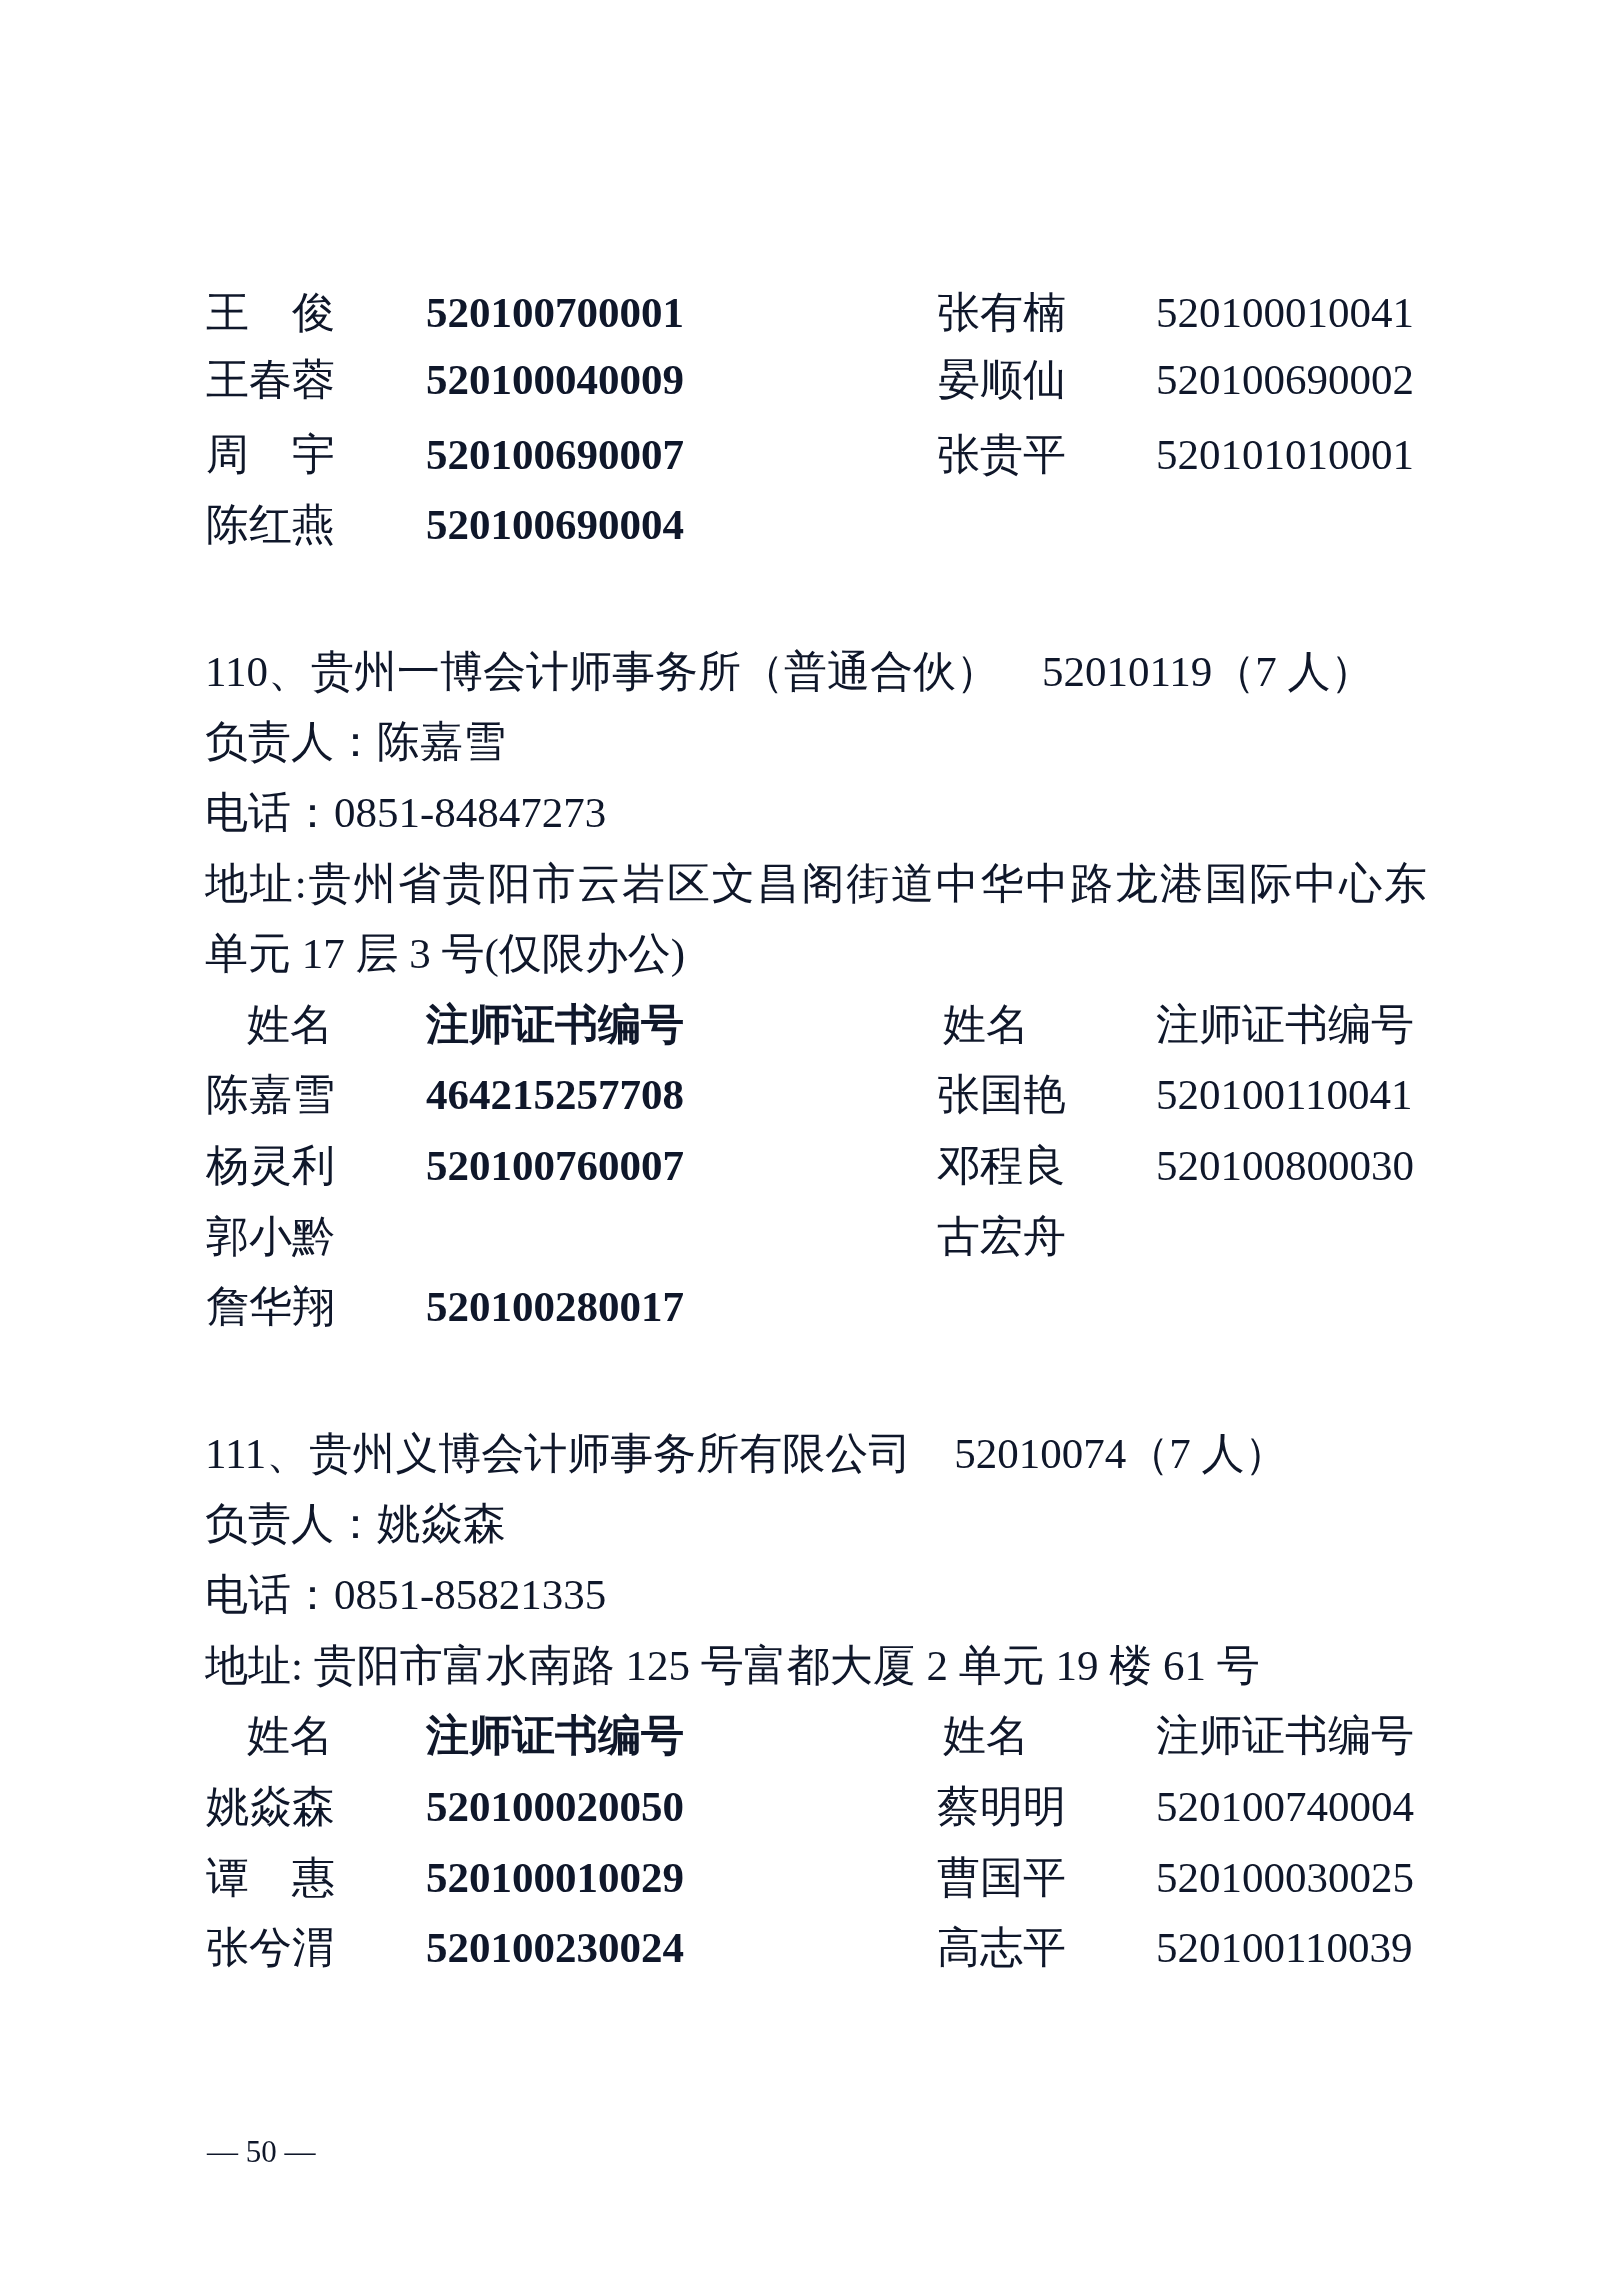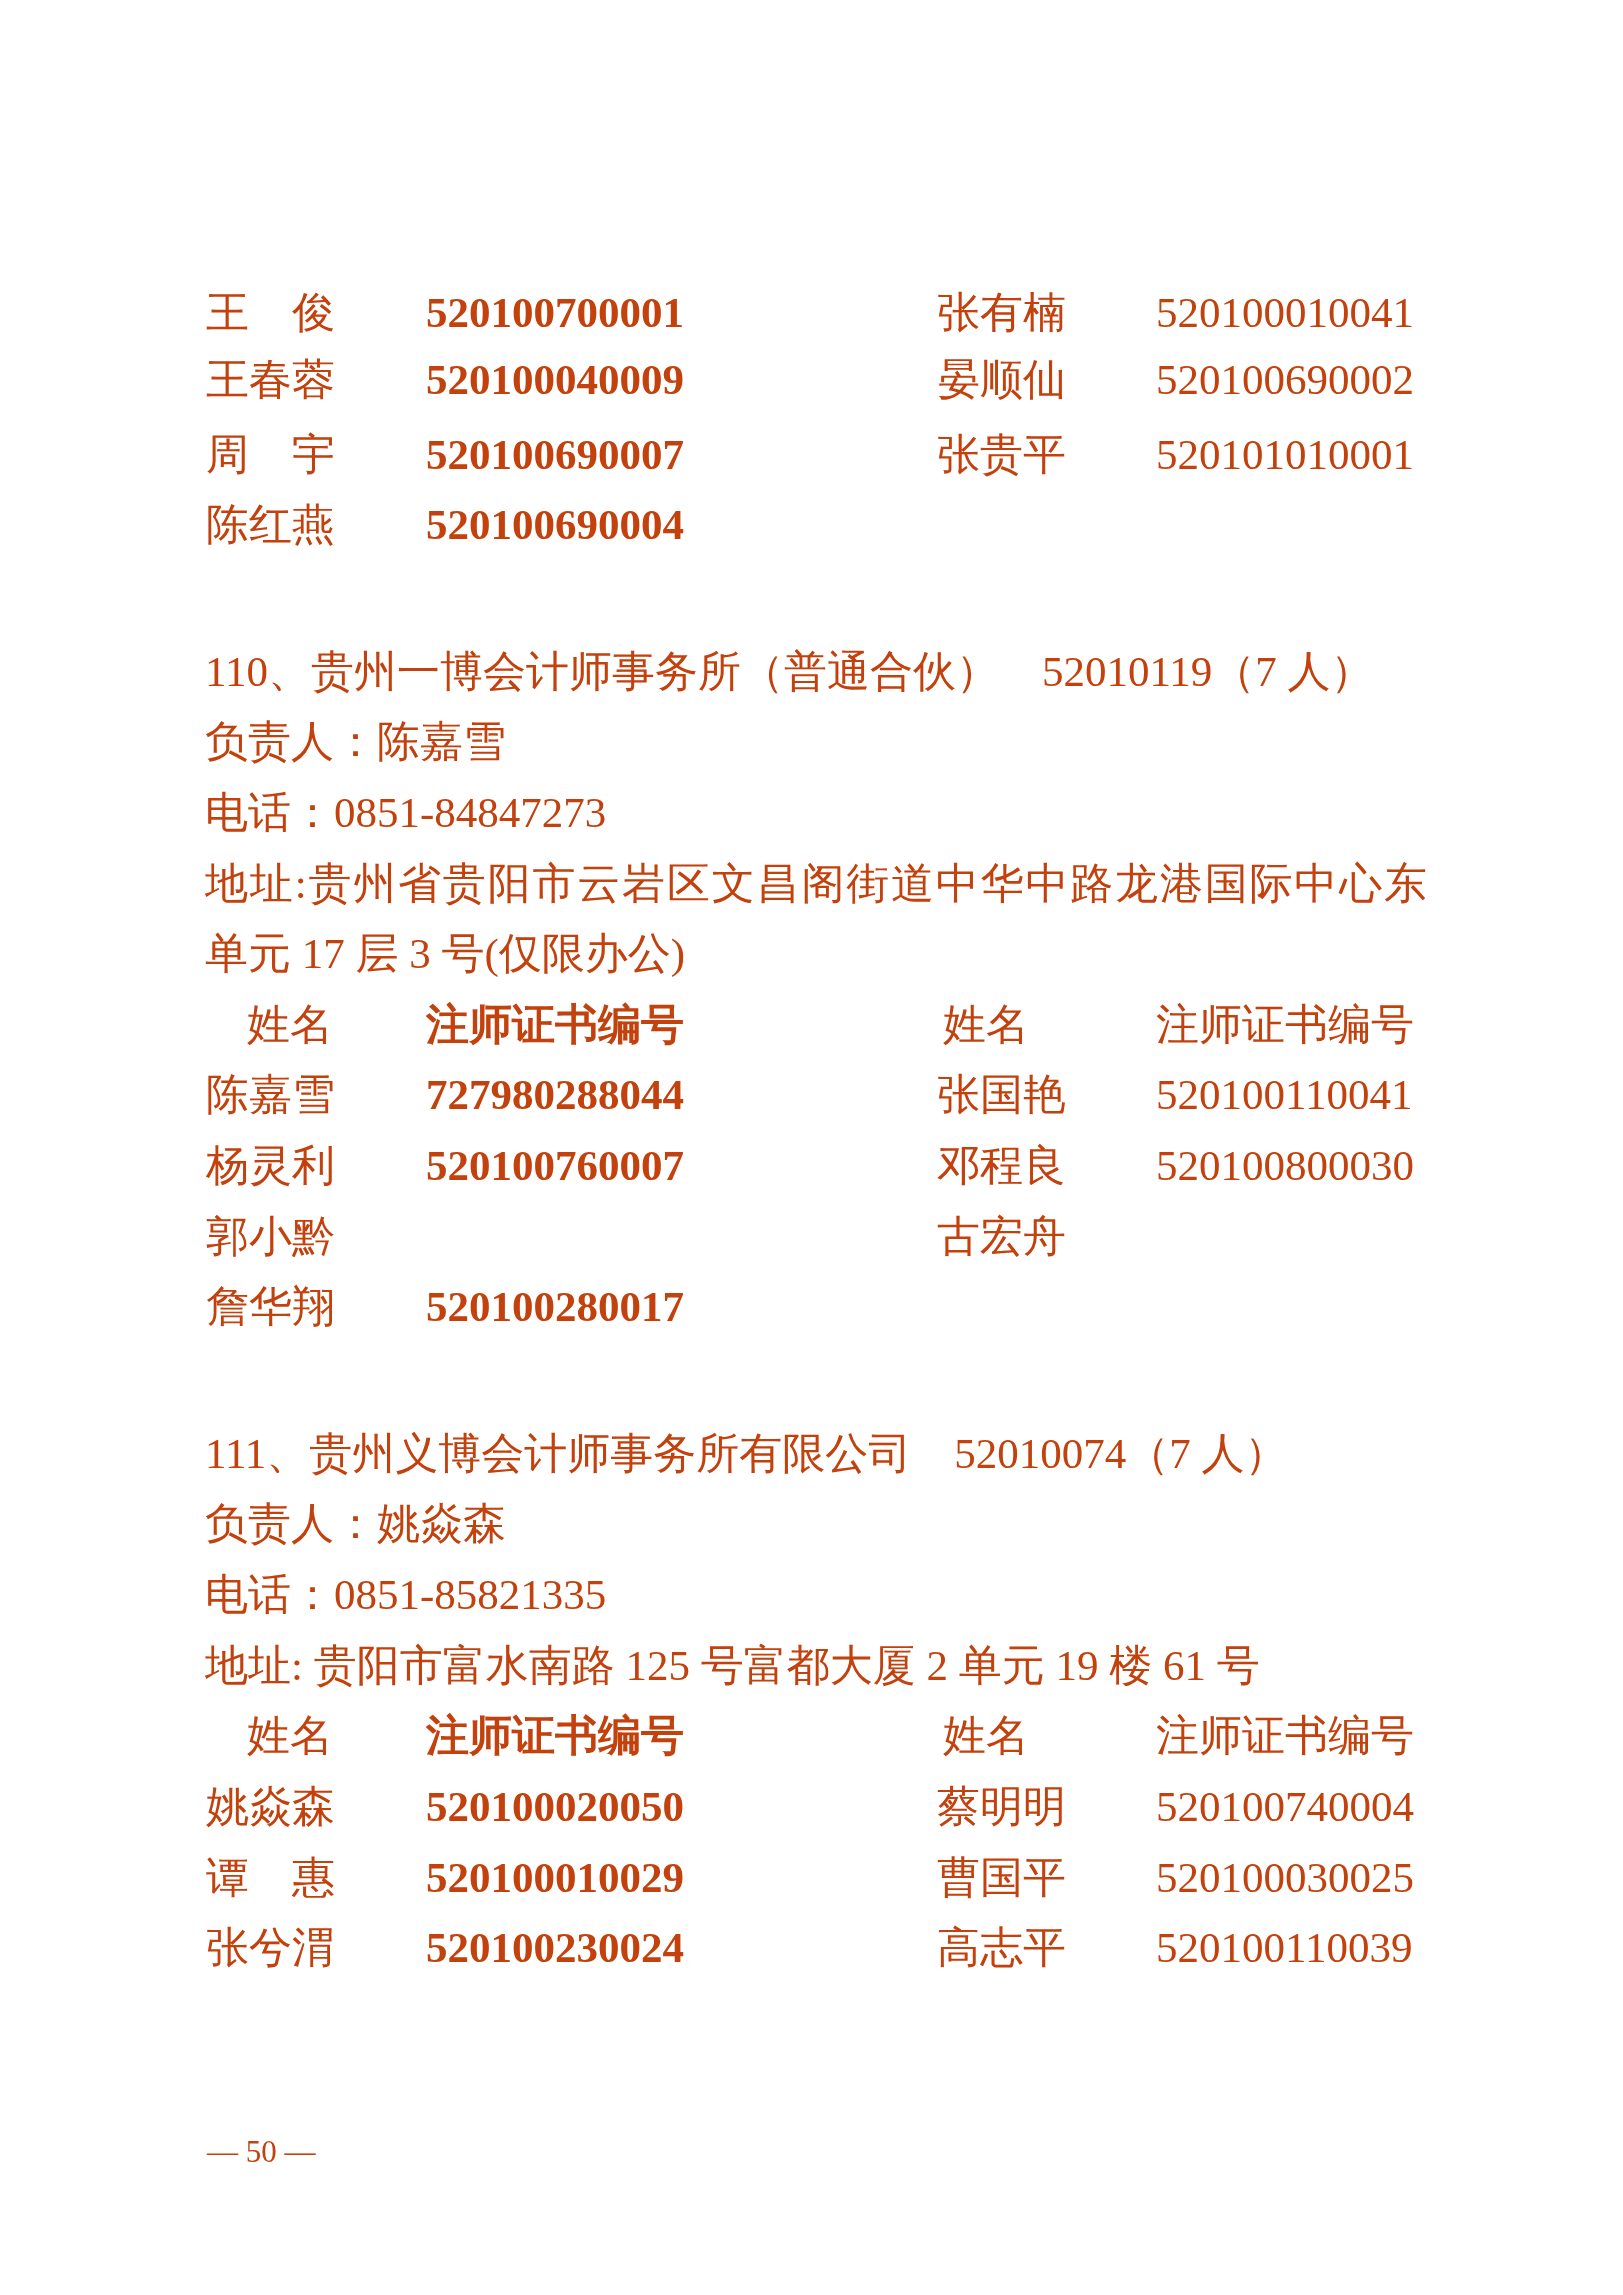--- a/index.html
+++ b/index.html
@@ -2,21 +2,21 @@
 <html style="font-size:10.5px"><head>
 <meta charset="utf-8">
 <style>
   * { margin: 0; padding: 0; box-sizing: border-box; }
   html, body { background: #ffffff; }
   .page {
     position: relative;
     width: 1623px;
     height: 2295px;
     background: #ffffff;
-    color: #c2410c;
+    color: #0f172a;
     font-family: "Liberation Serif", "DejaVu Serif", serif;
     font-size: 43px;
     overflow: hidden;
   }
   .line {
     position: absolute;
     left: 205px;
     height: 71px;
     line-height: 71px;
     white-space: pre;
@@ -90,21 +90,21 @@
     <div class="line" style="top:918px">单元 17 层 3 号(仅限办公)</div>
 
     <div class="trow th" style="top:989px">
       <span class="cn1">姓名</span>
       <span class="cv1">注师证书编号</span>
       <span class="cn2">姓名</span>
       <span class="cv2">注师证书编号</span>
     </div>
     <div class="trow" style="top:1059px">
       <span class="cn1">陈嘉雪</span>
-      <span class="cv1">727980288044</span>
+      <span class="cv1">464215257708</span>
       <span class="cn2">张国艳</span>
       <span class="cv2">520100110041</span>
     </div>
     <div class="trow" style="top:1130px">
       <span class="cn1">杨灵利</span>
       <span class="cv1">520100760007</span>
       <span class="cn2">邓程良</span>
       <span class="cv2">520100800030</span>
     </div>
     <div class="trow" style="top:1201px">

